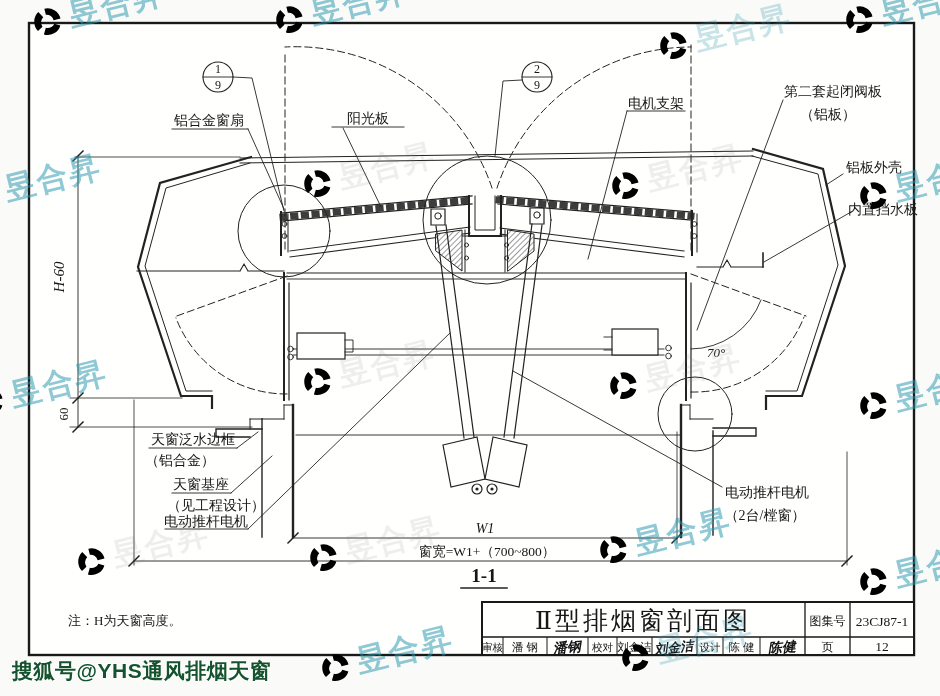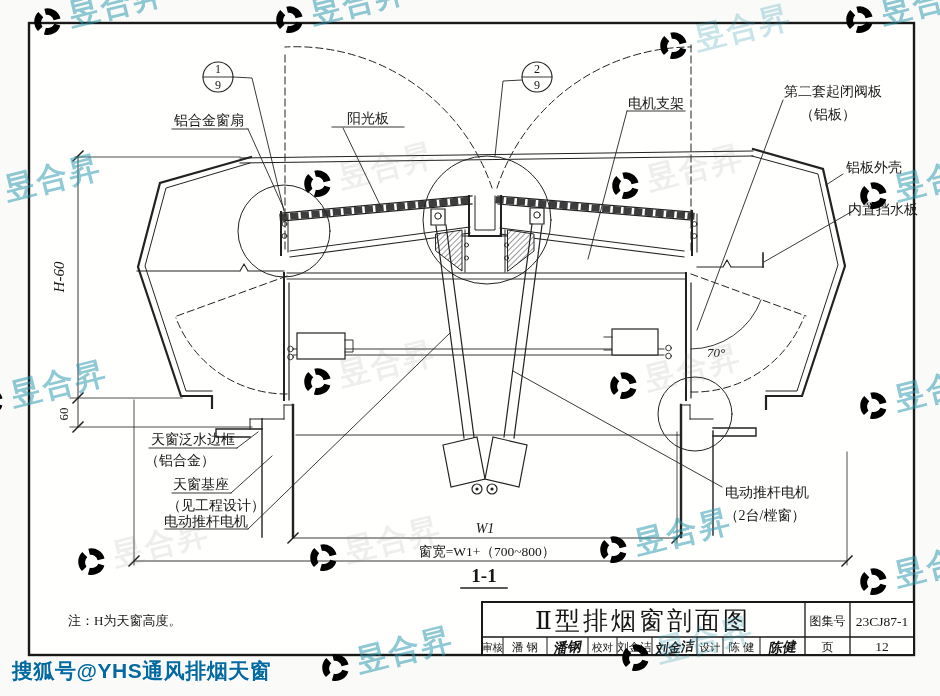--- a/index.html
+++ b/index.html
@@ -16,21 +16,21 @@
     pointer-events:none;transform:rotate(-14deg);white-space:nowrap;
     font-family:"Liberation Sans","DejaVu Sans",sans-serif;font-weight:bold;
   }
   .wm .t{font-size:31px;letter-spacing:2px;}
   .wm.teal{color:rgba(41,152,174,0.52);}
   .wm.light{color:rgba(41,152,174,0.26);}
   .wm.gray{color:rgba(120,120,122,0.13);}
   #sohu{
     position:absolute;left:12px;top:657px;
     font-family:"Liberation Sans","DejaVu Sans",sans-serif;
-    font-weight:bold;font-size:21px;color:#0369a1;letter-spacing:0.5px;
+    font-weight:bold;font-size:21px;color:#14532d;letter-spacing:0.5px;
     text-shadow:1px 1px 0 #fff,-1px -1px 0 #fff,0 0 3px #fff;
     pointer-events:none;
   }
 </style>
 </head>
 <body>
 
 <div id="stage">
 <svg width="940" height="696" viewBox="0 0 940 696">
   <defs>

